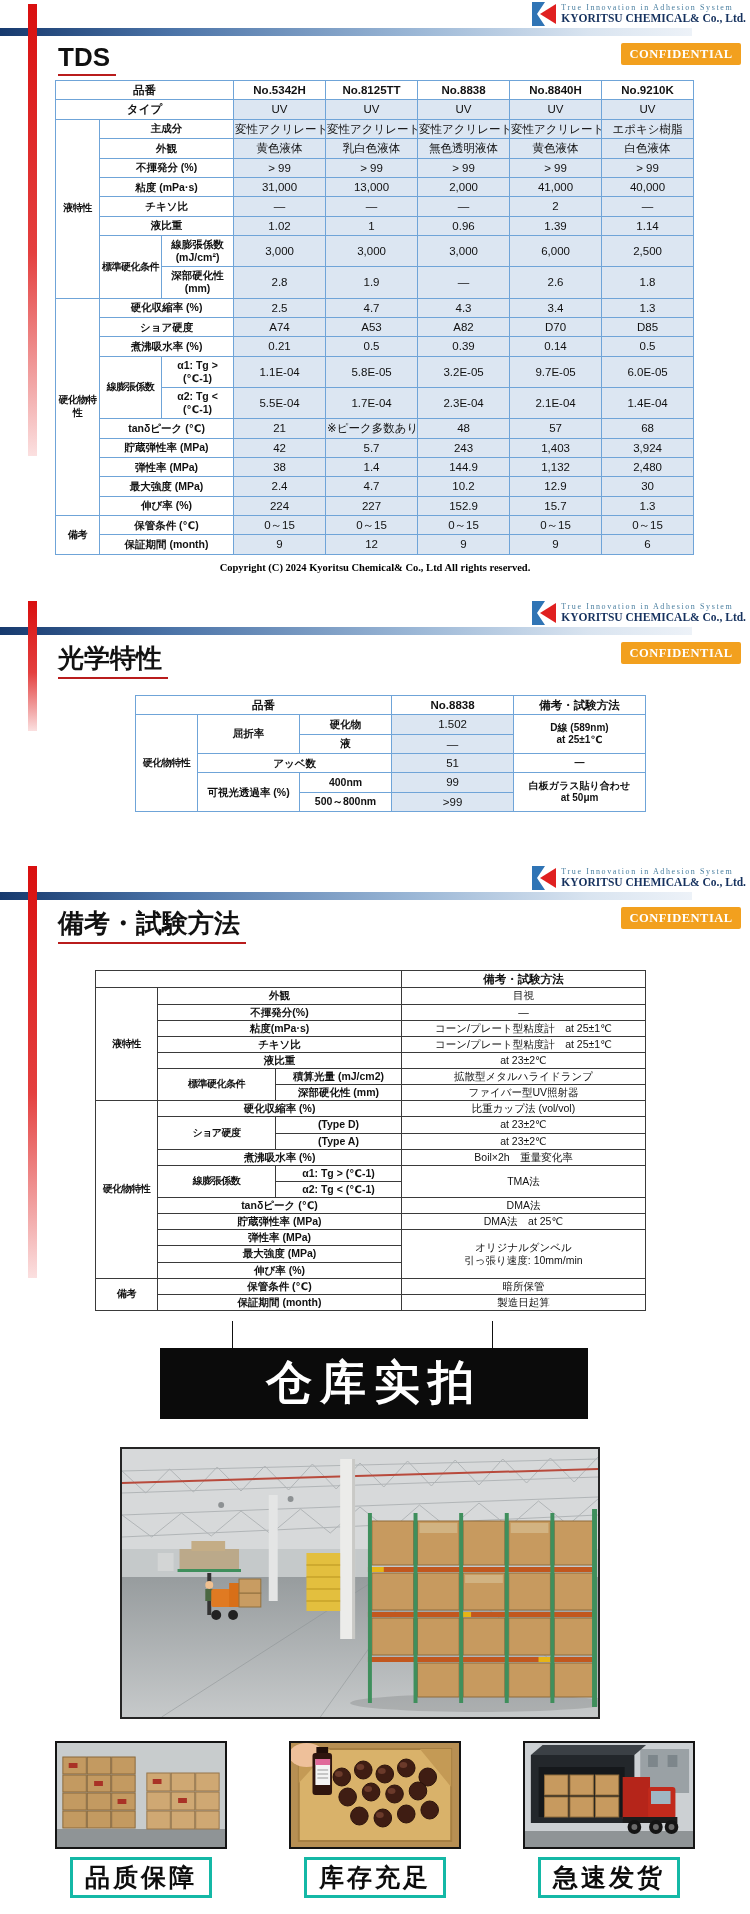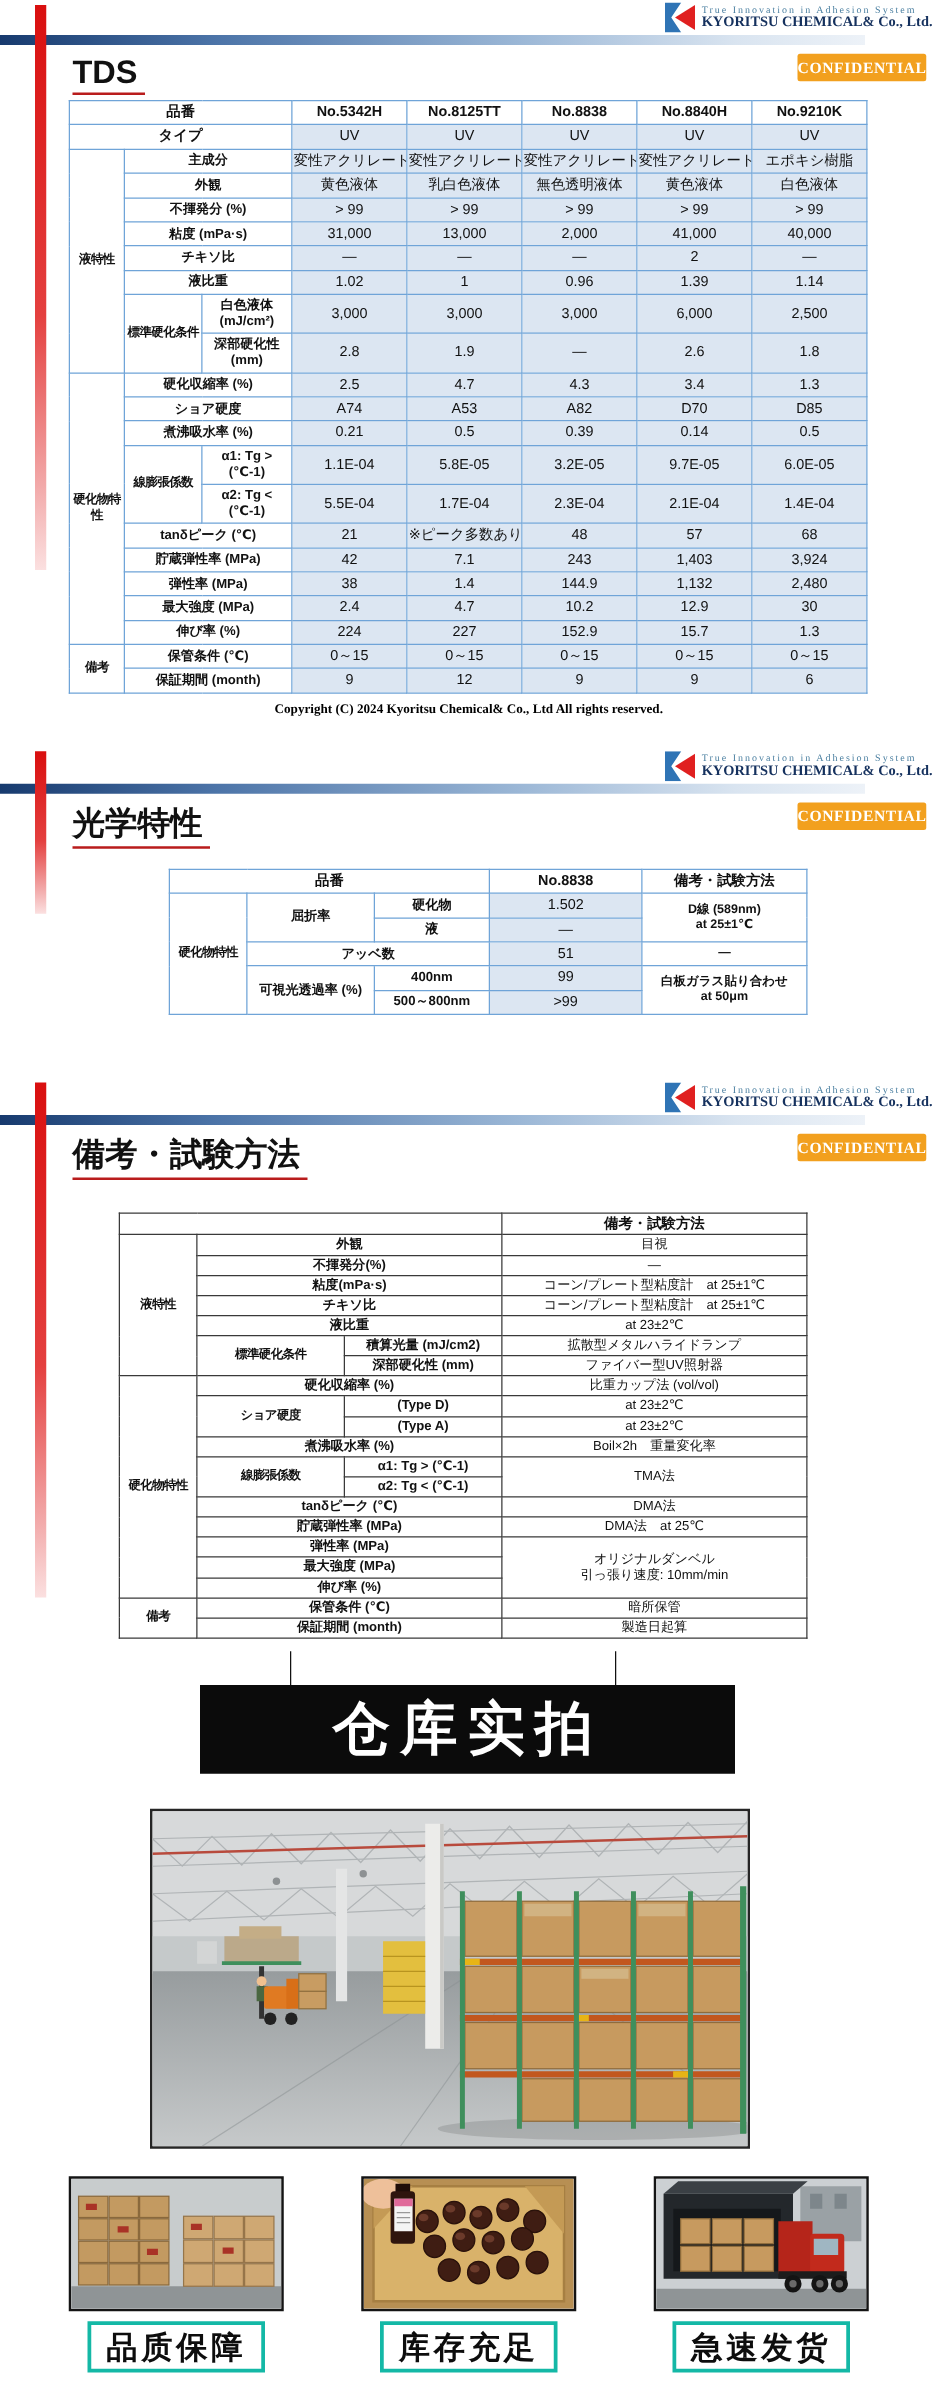--- a/index.html
+++ b/index.html
@@ -13,21 +13,21 @@
   .brand{display:flex;gap:5px;align-items:center;}
   .brand .txt{line-height:1.05;}
   .tagline{font-family:"Liberation Serif","DejaVu Serif",serif;font-size:8px;letter-spacing:1.6px;color:#4a7fa0;white-space:nowrap;}
   .company{font-family:"Liberation Serif","DejaVu Serif",serif;font-weight:bold;font-size:11.5px;color:#15315e;white-space:nowrap;}
   .blueband{height:8px;width:692px;background:linear-gradient(90deg,#173a6e 0%,#4c74a8 25%,#9bb7d6 60%,#d9e4f0 85%,#edf2f8 100%);}
   .redbar{position:absolute;left:28px;width:9px;z-index:3;
           background:linear-gradient(180deg,#d90f0f 0%,#e4403f 55%,#f2a9a9 85%,#fbe0e0 100%);}
   .titlerow{position:relative;height:36px;margin-top:4px;}
   .sectitle{display:inline-block;margin-left:58px;font-size:26px;font-weight:bold;color:#111;
             border-bottom:2px solid #b91c1c;padding:2px 6px 1px 0;}
-  .conf{position:absolute;right:9px;top:3px;width:103px;height:22px;line-height:22px;text-align:center;
+  .conf{position:absolute;right:9px;top:3px;width:120px;height:22px;line-height:22px;text-align:center;
         background:#f2a01e;color:#fff;font-family:"Liberation Serif","DejaVu Serif",serif;
         font-weight:bold;font-size:12.5px;letter-spacing:.5px;border-radius:2px;}
 
   
   table{border-collapse:collapse;table-layout:fixed;padding-left:34px;}
   td{border:1px solid #6fa4d8;text-align:center;vertical-align:middle;padding:2px 1px;
      font-size:10.5px;line-height:1.25;overflow:hidden;}
   td.lbl{font-weight:bold;}
   td.hd{font-size:11.5px;}
   td.grp{letter-spacing:-.5px;font-size:10px;}
@@ -157,21 +157,21 @@
           <tr>
             <td class="lbl" colspan="2">液比重</td>
             <td class="val">1.02</td>
             <td class="val">1</td>
             <td class="val">0.96</td>
             <td class="val">1.39</td>
             <td class="val">1.14</td>
           </tr>
           <tr>
             <td class="lbl grp" rowspan="2">標準硬化条件</td>
-            <td class="lbl">白色液体 (mJ/cm²)</td>
+            <td class="lbl">線膨張係数 (mJ/cm²)</td>
             <td class="val">3,000</td>
             <td class="val">3,000</td>
             <td class="val">3,000</td>
             <td class="val">6,000</td>
             <td class="val">2,500</td>
           </tr>
           <tr>
             <td class="lbl">深部硬化性 (mm)</td>
             <td class="val">2.8</td>
             <td class="val">1.9</td>
@@ -225,21 +225,21 @@
             <td class="lbl" colspan="2">tanδピーク (℃)</td>
             <td class="val">21</td>
             <td class="val">※ピーク多数あり</td>
             <td class="val">48</td>
             <td class="val">57</td>
             <td class="val">68</td>
           </tr>
           <tr>
             <td class="lbl" colspan="2">貯蔵弾性率 (MPa)</td>
             <td class="val">42</td>
-            <td class="val">7.1</td>
+            <td class="val">5.7</td>
             <td class="val">243</td>
             <td class="val">1,403</td>
             <td class="val">3,924</td>
           </tr>
           <tr>
             <td class="lbl" colspan="2">弾性率 (MPa)</td>
             <td class="val">38</td>
             <td class="val">1.4</td>
             <td class="val">144.9</td>
             <td class="val">1,132</td>

